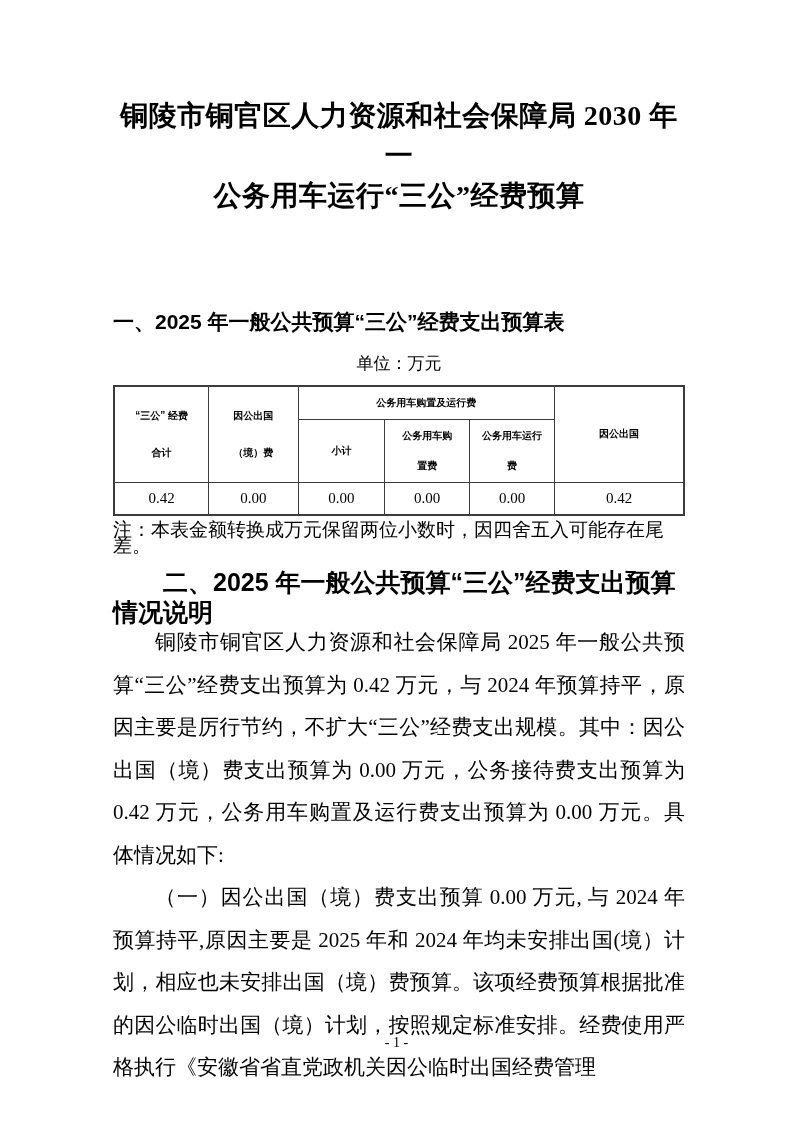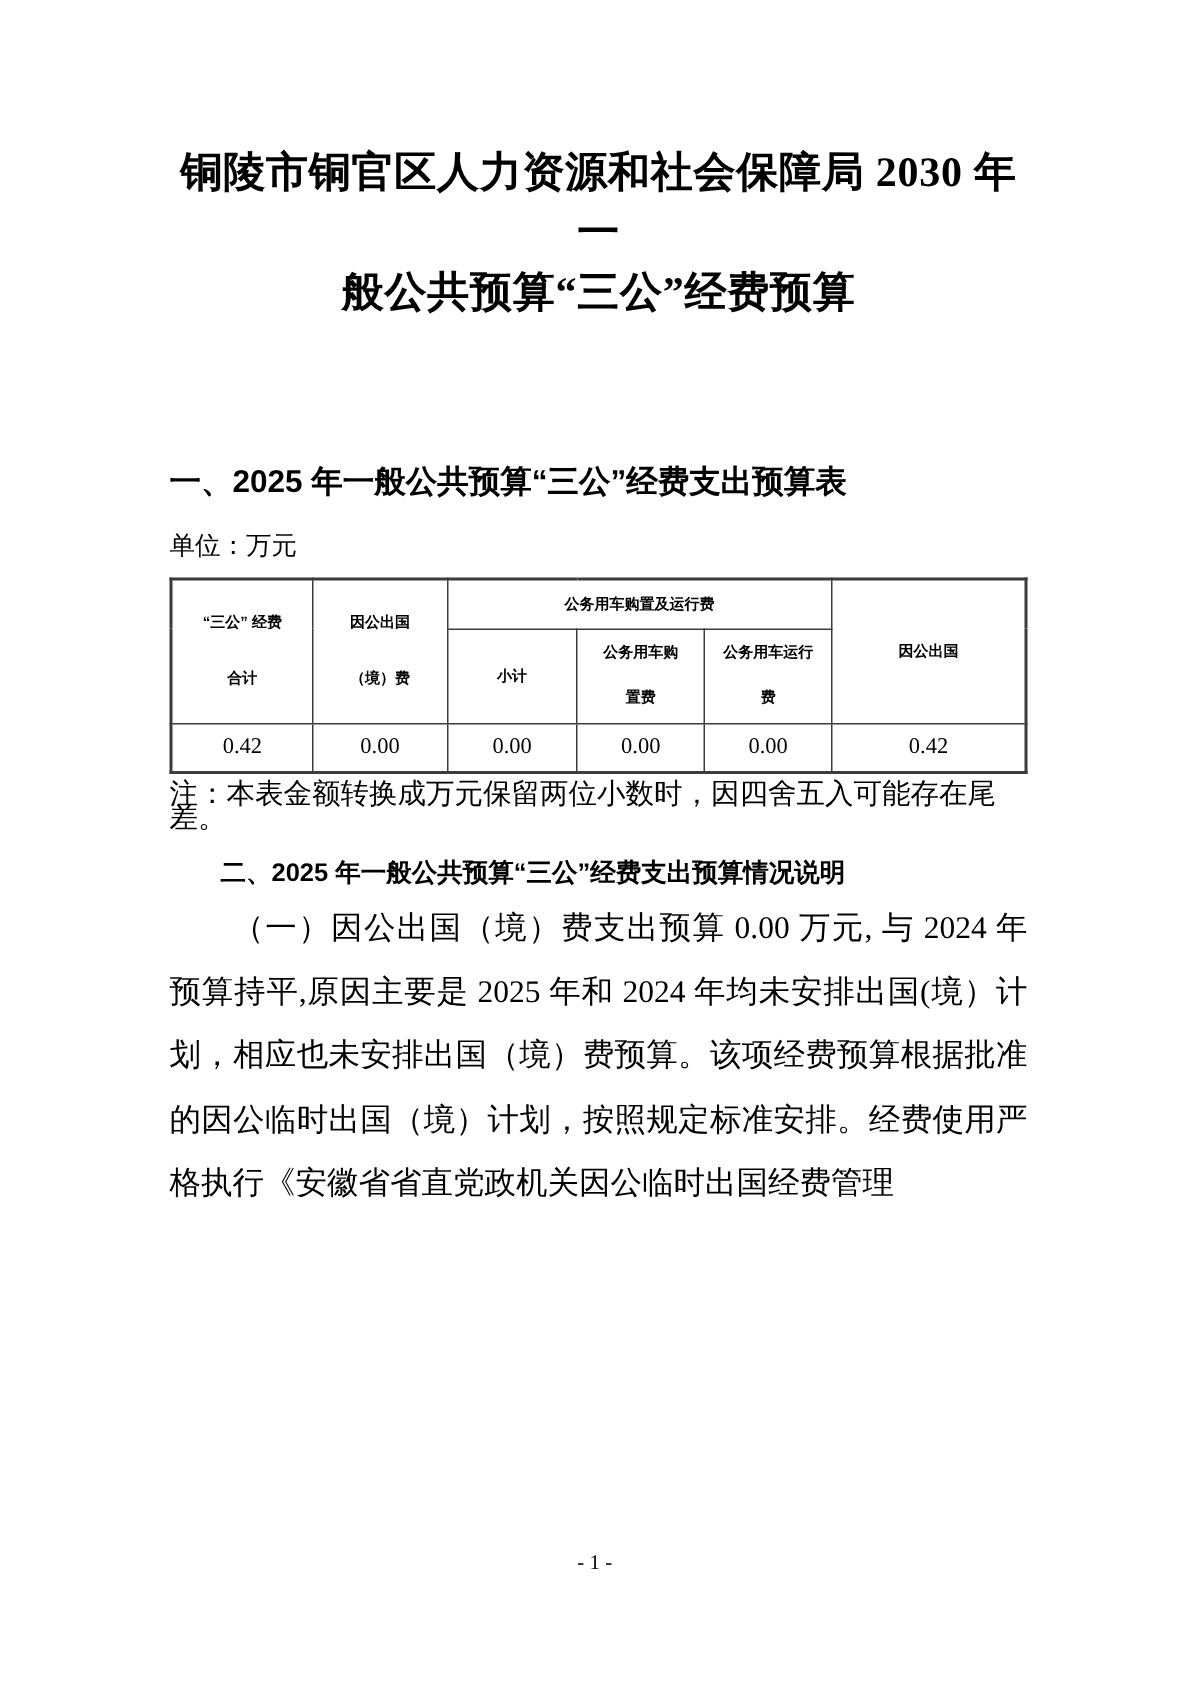--- a/index.html
+++ b/index.html
@@ -26,21 +26,21 @@
   .section1-heading {
     margin-top: 91px;
     text-align: left;
     font-weight: bold;
     font-size: 21px;
     line-height: 30px;
     font-family: "Liberation Sans", "DejaVu Sans", sans-serif;
   }
   .unit-label {
     margin-top: 17px;
-    text-align: left;
+    text-align: center;
     font-size: 17px;
     line-height: 20px;
   }
   table.budget-table {
     margin-top: 11px;
     width: 100%;
     border-collapse: collapse;
     table-layout: fixed;
     border: 2px solid #3c3c3c;
   }
@@ -63,21 +63,21 @@
   tr.sub-row th { height: 63px; }
   tr.data-row td { height: 33px; font-size: 15px; font-family: "Liberation Serif", "DejaVu Serif", serif; }
   .table-note {
     margin-top: 6px;
     font-size: 19px;
     line-height: 16px;
   }
   .section2-heading {
     margin-top: 13px;
     font-weight: bold;
-    font-size: 17px;
+    font-size: 25px;
     line-height: 30px;
     text-indent: 2em;
     font-family: "Liberation Sans", "DejaVu Sans", sans-serif;
   }
   .body-para {
     font-size: 21px;
     line-height: 42.5px;
     text-align: justify;
     text-indent: 2em;
   }
@@ -94,21 +94,21 @@
     font-family: "Liberation Serif", "DejaVu Serif", serif;
   }
 </style>
 </head>
 <body>
 
 <div class="page">
 
   <div class="doc-title">
     <div>铜陵市铜官区人力资源和社会保障局 2030 年一</div>
-    <div>般公共预算“三公”经费预算</div>
+    <div>公务用车运行“三公”经费预算</div>
   </div>
 
   <div class="section1-heading">一、2025 年一般公共预算“三公”经费支出预算表</div>
 
   <div class="unit-label">单位：万元</div>
 
   <table class="budget-table">
     <colgroup>
       <col style="width:16.6%">
       <col style="width:15.7%">
@@ -149,18 +149,19 @@
       <td>0.00</td>
       <td>0.42</td>
     </tr>
   </tbody>
     </table>
 
   <div class="table-note">注：本表金额转换成万元保留两位小数时，因四舍五入可能存在尾差。</div>
 
   <div class="section2-heading">二、2025 年一般公共预算“三公”经费支出预算情况说明</div>
 
+  <p class="body-para para-1">铜陵市铜官区人力资源和社会保障局 2025 年一般公共预算“三公”经费支出预算为 0.42 万元，与 2024 年预算持平，原因主要是厉行节约，不扩大“三公”经费支出规模。其中：因公出国（境）费支出预算为 0.00 万元，公务接待费支出预算为 0.42 万元，公务用车购置及运行费支出预算为 0.00 万元。具体情况如下:</p>
 
   <p class="body-para para-2"><span class="item-lead">（一）因公出国（境）费</span><span>支出预算 0.00 万元, 与 2024 年预算持平,原因主要是 2025 年和 2024 年均未安排出国(境）计划，相应也未安排出国（境）费预算。该项经费预算根据批准的因公临时出国（境）计划，按照规定标准安排。经费使用严格执行《安徽省省直党政机关因公临时出国经费管理</span></p>
 
   <div class="page-footer">- 1 -</div>
 
 </div>
 
 </body></html>

